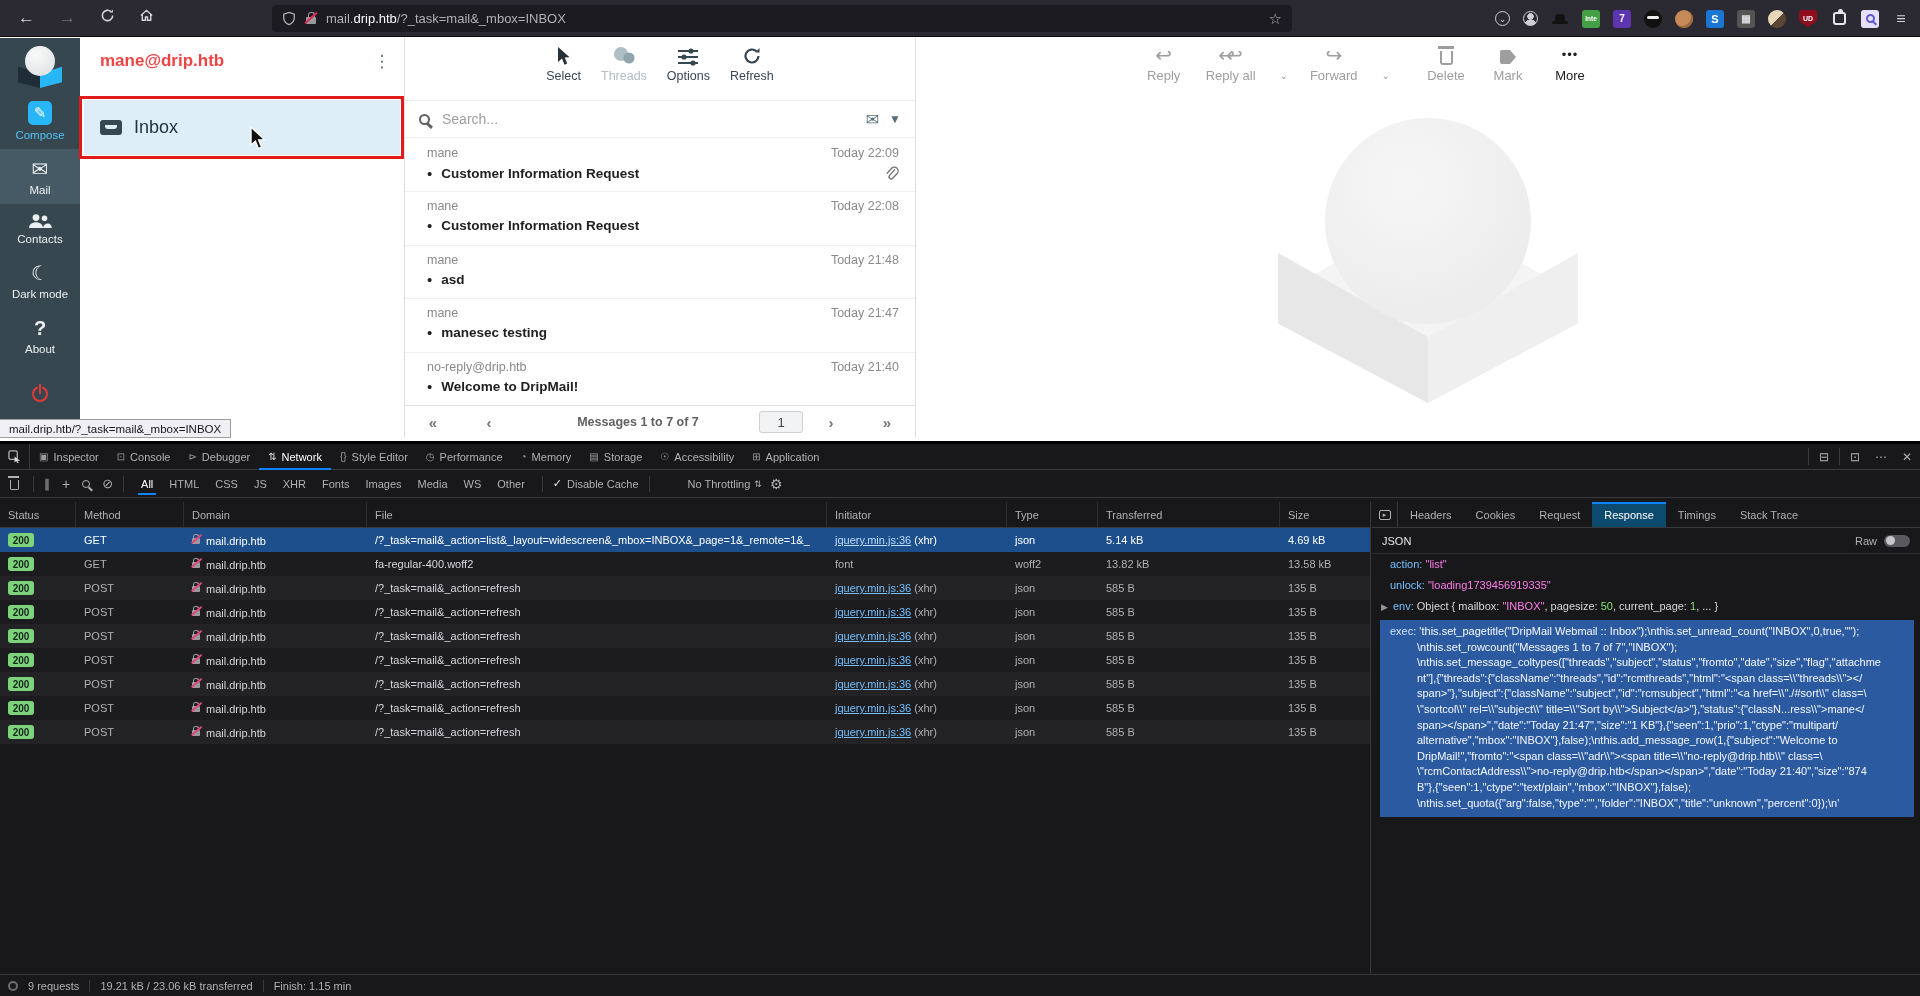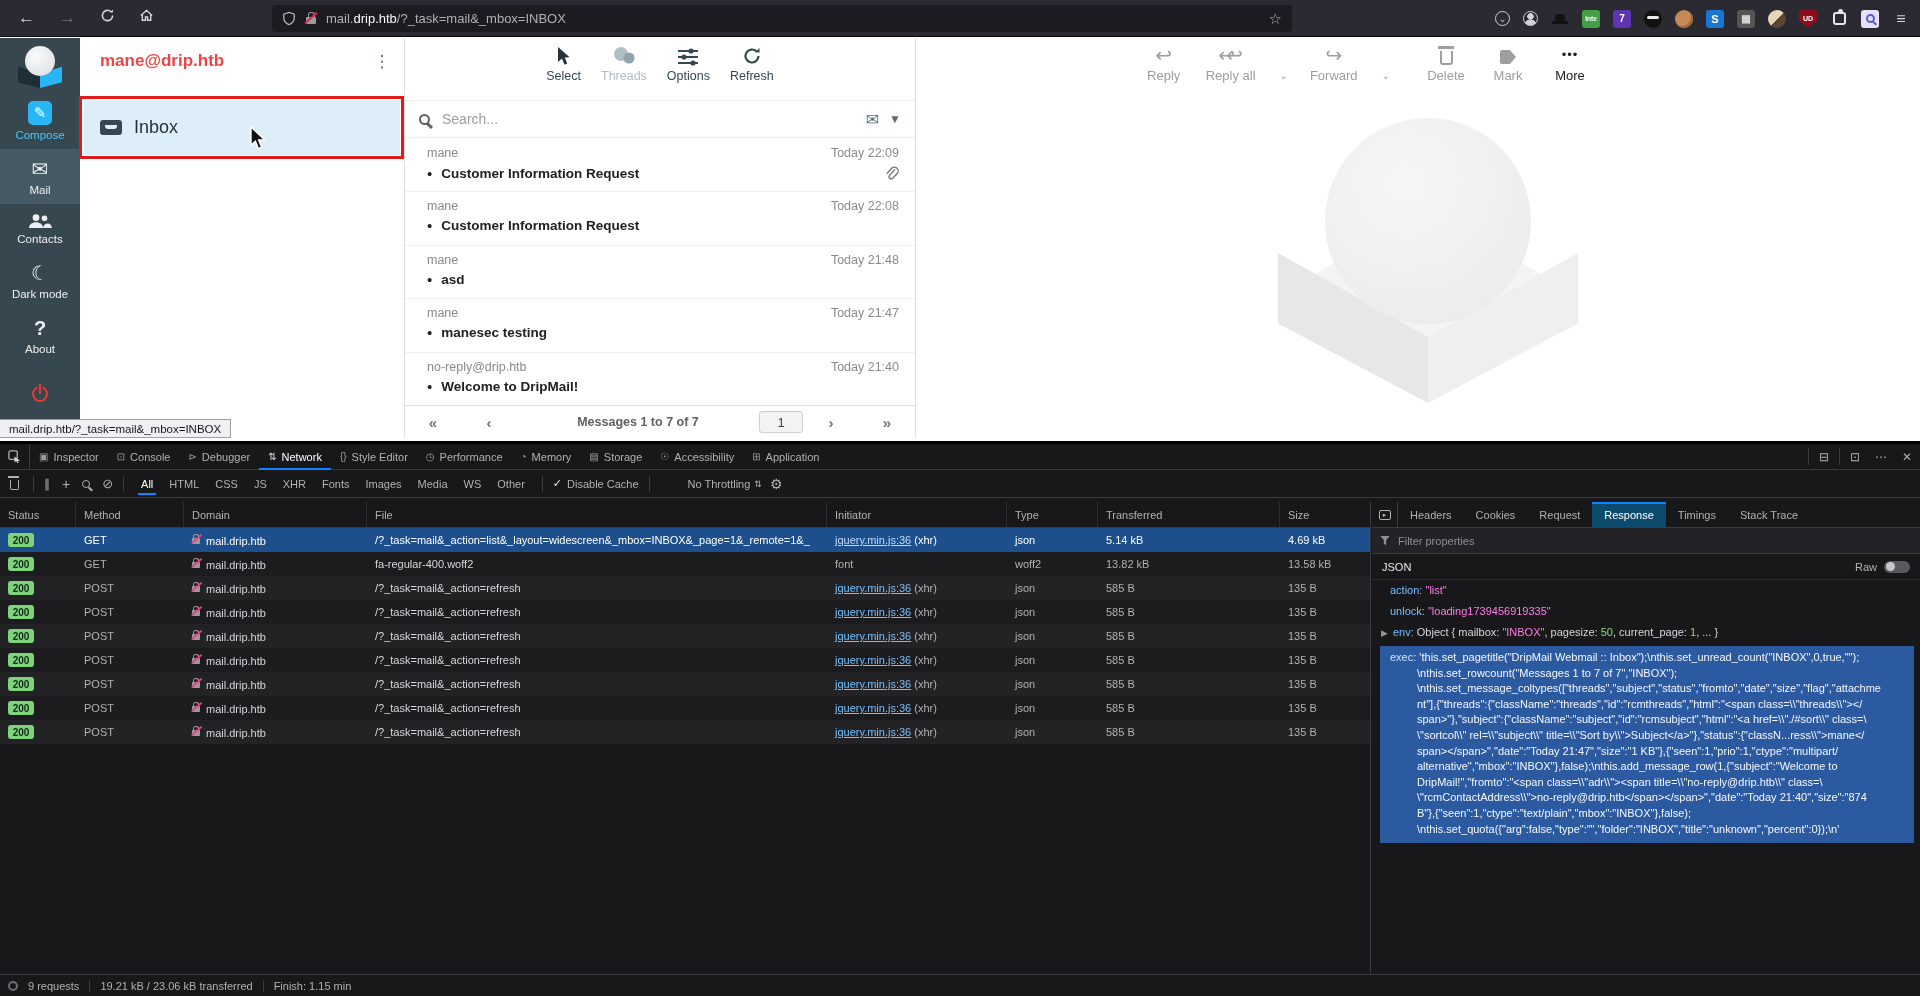--- a/index.html
+++ b/index.html
@@ -728,24 +728,20 @@
 
           <span class="pn-tab">Request</span>
 
           <span class="pn-tab active">Response</span>
 
           <span class="pn-tab">Timings</span>
 
           <span class="pn-tab">Stack Trace</span>
 
       </div>
-      <div class="pn-filter">
-        <span class="funnel"></span>
-        <input placeholder="Filter properties" style="">
-      </div>
       <div class="json-hdr">
         <span>JSON</span>
         <span class="spring"></span>
         <span style="color:#b1b1b3;">Raw</span>
         <span class="raw-toggle"></span>
       </div>
       <div class="jrow">
         <span class="jkey">action:</span> <span class="jstr">"list"</span>
       </div>
       <div class="jrow">

